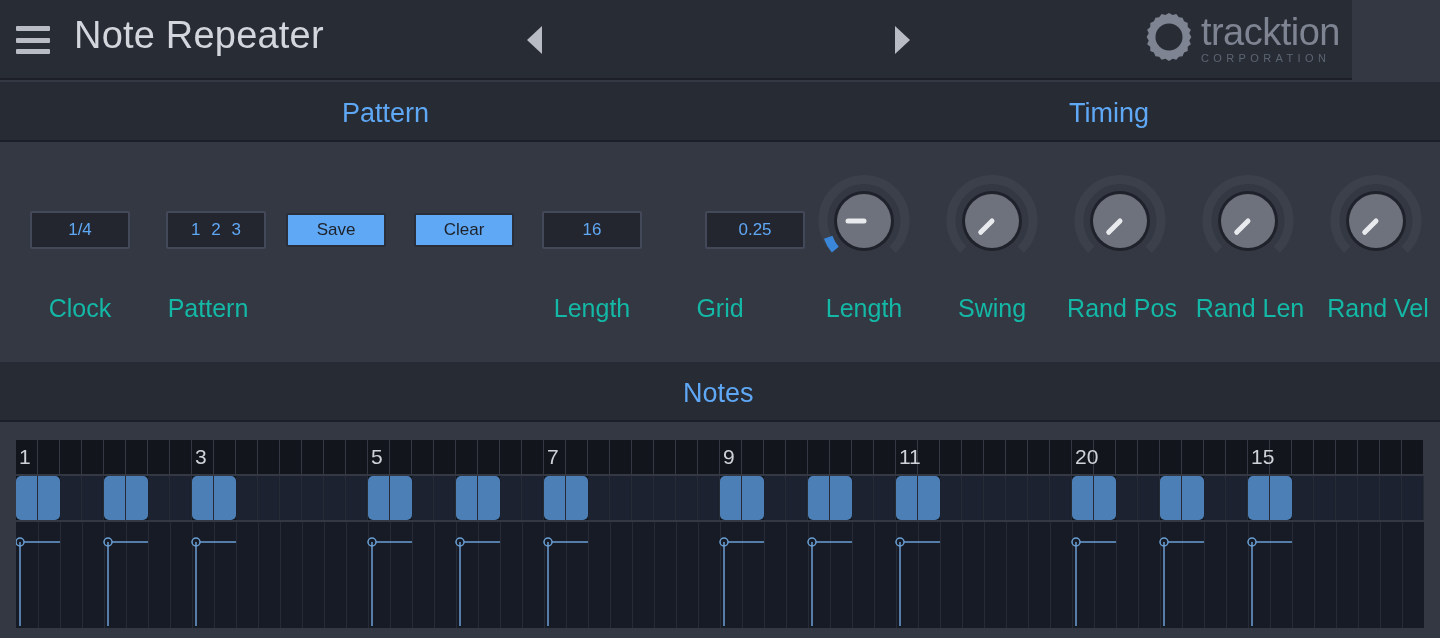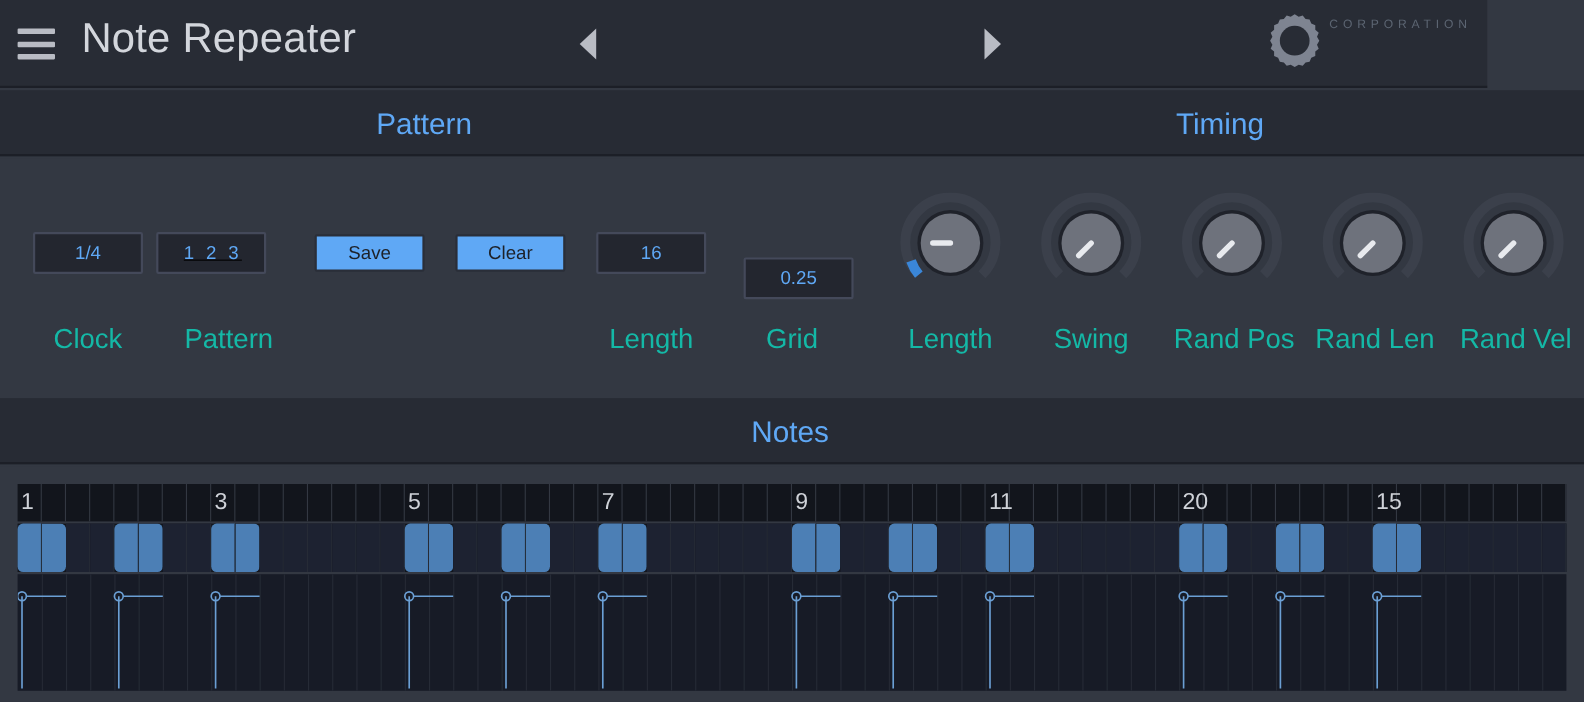--- a/index.html
+++ b/index.html
@@ -153,48 +153,49 @@
         <g fill="#7e8491">
           <path d="M50 2
                    L57 6 L64 4 L69 10 L76 11 L79 18 L86 21 L86 29 L92 34 L89 41 L93 48 L89 55 L92 62
                    L86 67 L86 75 L79 78 L76 85 L69 86 L64 92 L57 90 L50 94 L43 90 L36 92 L31 86 L24 85
                    L21 78 L14 75 L14 67 L8 62 L11 55 L7 48 L11 41 L8 34 L14 29 L14 21 L21 18 L24 11
                    L31 10 L36 4 L43 6 Z"></path>
         </g>
         <circle cx="50" cy="48" r="26" fill="#282c35"></circle>
       </svg>
       <div class="logo-text">
+        <div class="logo-word">tracktion</div>
         <div class="logo-sub">CORPORATION</div>
       </div>
     </div>
   </div>
 
   <div class="section-head head-tabs">
     <div class="lbl lbl-pattern">Pattern</div>
     <div class="lbl lbl-timing">Timing</div>
   </div>
 
   <div class="controls">
 
     <div class="ctl" style="left:30px;  top:67px;">
         <div class="valuebox">1/4</div>
       </div>
-    <div class="ctl" style="left:142px; top:67px;text-decoration:underline;">
+    <div class="ctl" style="left:166px; top:67px;">
         <div class="valuebox pattern-nums">1 2 3</div>
       </div>
     <div class="ctl" style="left:286px; top:69px;">
         <div class="btn">Save</div>
       </div>
     <div class="ctl" style="left:414px; top:69px;">
         <div class="btn">Clear</div>
       </div>
     <div class="ctl" style="left:542px; top:67px;">
         <div class="valuebox">16</div>
       </div>
-    <div class="ctl" style="left:676px; top:67px;margin-top:23px;">
+    <div class="ctl" style="left:705px; top:67px;">
         <div class="valuebox">0.25</div>
       </div>
 
     <div class="ctl-label" style="left:30px;  top:150px; width:100px;">Clock</div>
     <div class="ctl-label" style="left:158px; top:150px; width:100px;">Pattern</div>
     <div class="ctl-label" style="left:542px; top:150px; width:100px;">Length</div>
     <div class="ctl-label" style="left:670px; top:150px; width:100px;">Grid</div>
 
     <div class="knob" style="left:818px;  top:31px;">
       <svg width="92" height="92" viewBox="0 0 92 92">

